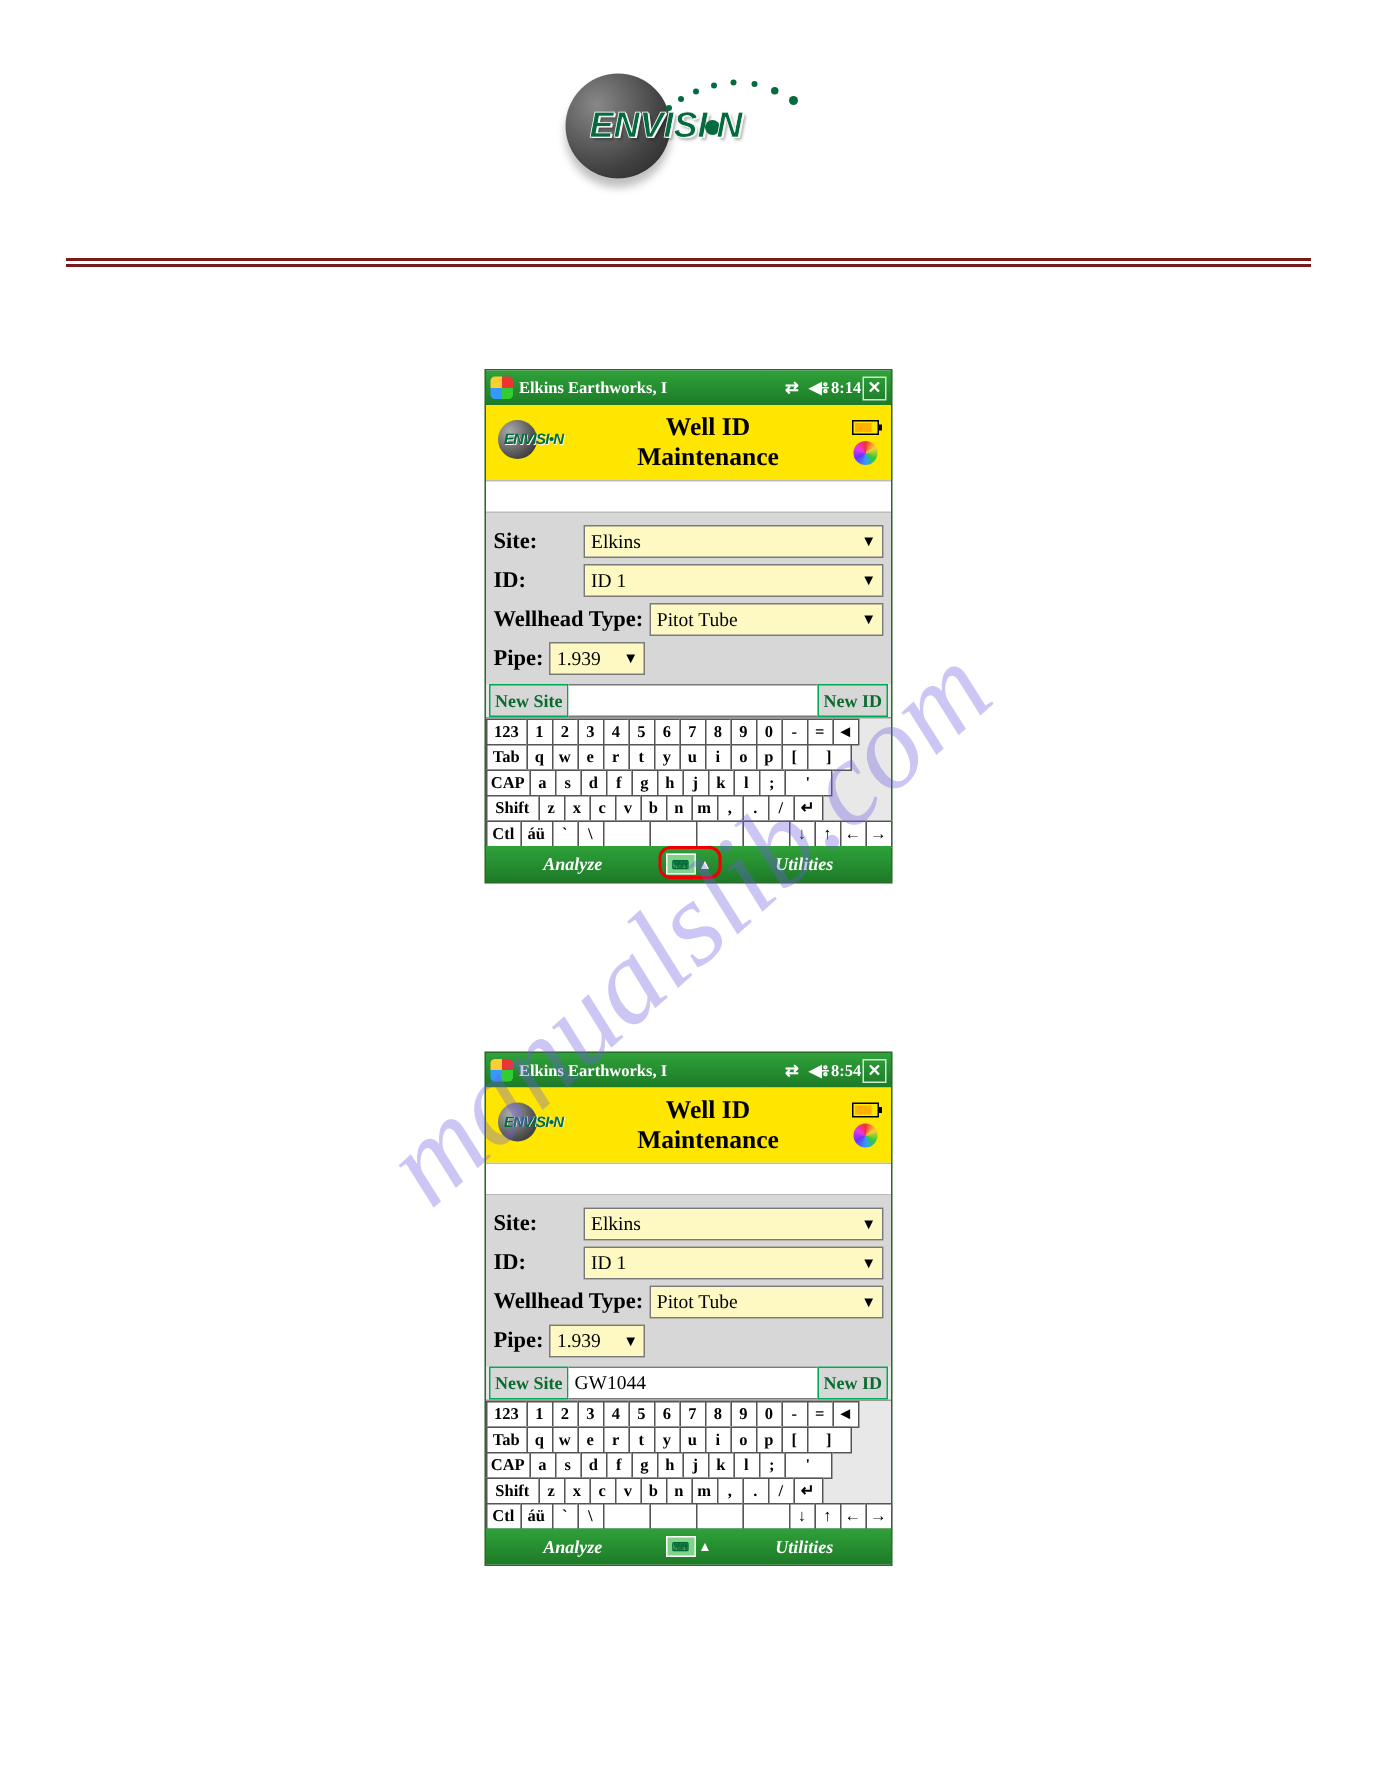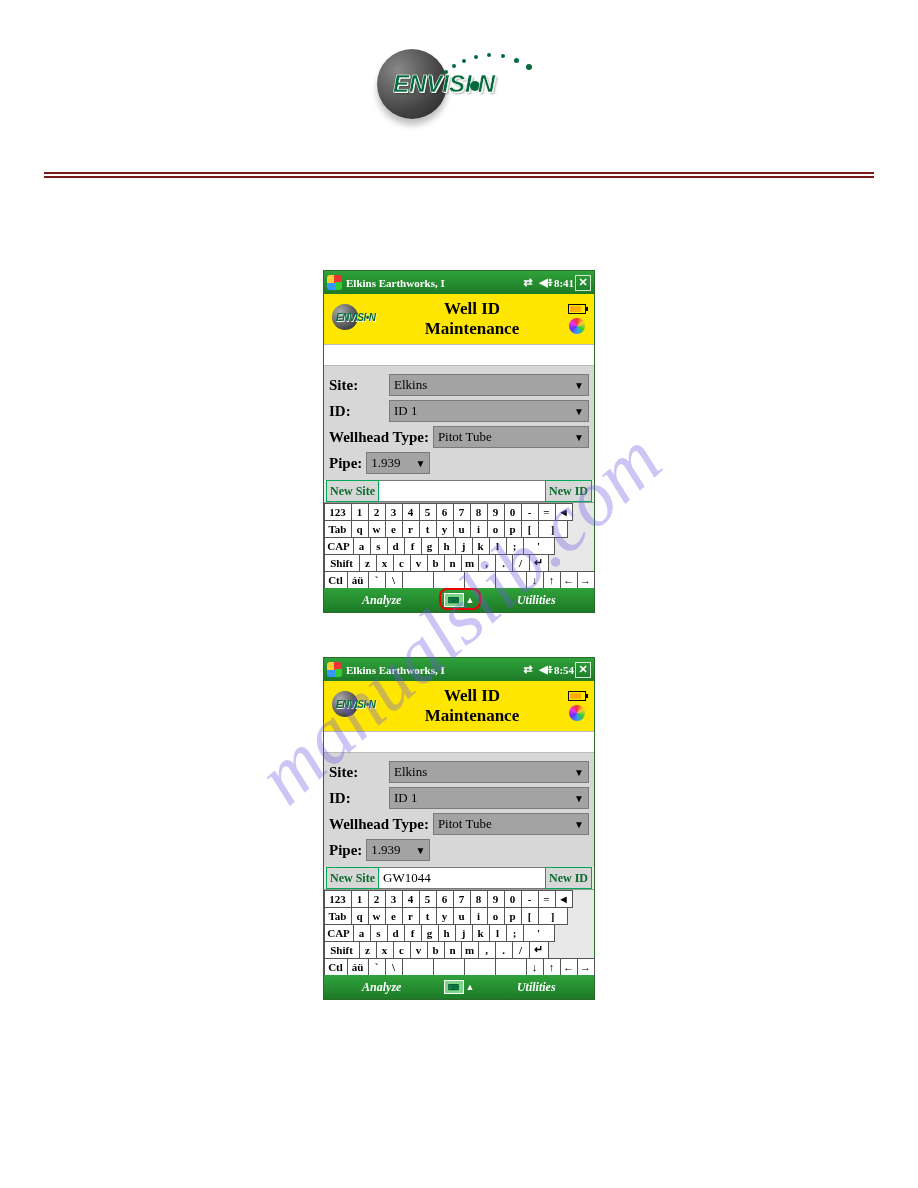--- a/index.html
+++ b/index.html
@@ -48,21 +48,21 @@
     position:absolute; width:4px; height:4px; background:#046B3F; border-radius:50%;
   }
   .hr-double {
     margin: 32px auto 0;
     width: 830px;
     border-top: 2px solid #7a1a1a;
     border-bottom: 2px solid #7a1a1a;
     height: 6px;
   }
 
-  .screens { display:flex; flex-direction:column; align-items:center; gap:44px; margin-top:92px;}
+  .screens { display:flex; flex-direction:column; align-items:center; gap:112px; margin-top:68px;}
   .device {
     width: 272px;
     border:1px solid #2a6b2a;
     background:#e8e8e8;
     position:relative;
   }
   .titlebar {
     height:23px;
     background: linear-gradient(#2fa23a, #1d7a27);
     color:white;
@@ -102,21 +102,21 @@
   .hy-batt::after{content:""; position:absolute; right:-3px; top:2px; width:2px; height:4px; background:#000;}
   .hy-batt .fill{position:absolute; left:1px; top:1px; bottom:1px; width:70%; background:#ffb000;}
   .hy-radio { width:16px;height:16px;border-radius:50%;
     background: conic-gradient(#e33,#fc3,#3c3,#39f,#63f,#e3e,#e33); }
 
   .form-blank { height:22px; background:#fff; border-top:1px solid #bbb; border-bottom:1px solid #bbb;}
   .form-area { background:#d7d7d7; padding:4px 5px 2px; }
   .row { display:flex; align-items:center; margin:4px 0; gap:4px; }
   .lbl { font:bold 15px Tahoma; color:#000; }
   .sel {
-    flex:1; height:22px; background:#a3a3a3; border:1px solid #7a7a7a;
+    flex:1; height:22px; background:#fef9c3; border:1px solid #7a7a7a;
     font:13px Tahoma; padding:2px 4px;
     display:flex; align-items:center; justify-content:space-between;
   }
   .sel .arrow{ font-size:10px; color:#000; }
   .short { flex:0 0 64px;text-align:right; }
 
   .newbar { display:flex; align-items:stretch; height:22px; margin:0 2px; }
   .nb-btn {
     background:#d7d7d7; border:1px solid #0a5; color:#0a6b2f;
     font:bold 12px Tahoma; padding:0 3px; display:flex; align-items:center;
@@ -187,21 +187,21 @@
 <div class="watermark">manualslib.com</div>
 
 <div class="screens">
   <div class="device">
     <div class="titlebar">
       <div class="tb-winflag"></div>
       <div class="tb-title">Elkins Earthworks, I</div>
       <div class="tb-spacer"></div>
       <div class="tb-icon">⇄</div>
       <div class="tb-icon">◀៖</div>
-      <div class="tb-icon">8:41</div>
+      <div class="tb-icon">8:14</div>
       <div class="tb-close">✕</div>
     </div>
     <div class="header-yellow">
       <div class="hy-logo">
         <div class="mini-globe"></div>
         <div class="mini-text">ENVISI•N</div>
       </div>
       <div class="hy-title">Well ID<br>Maintenance</div>
       <div class="hy-right">
         <div class="hy-batt">

